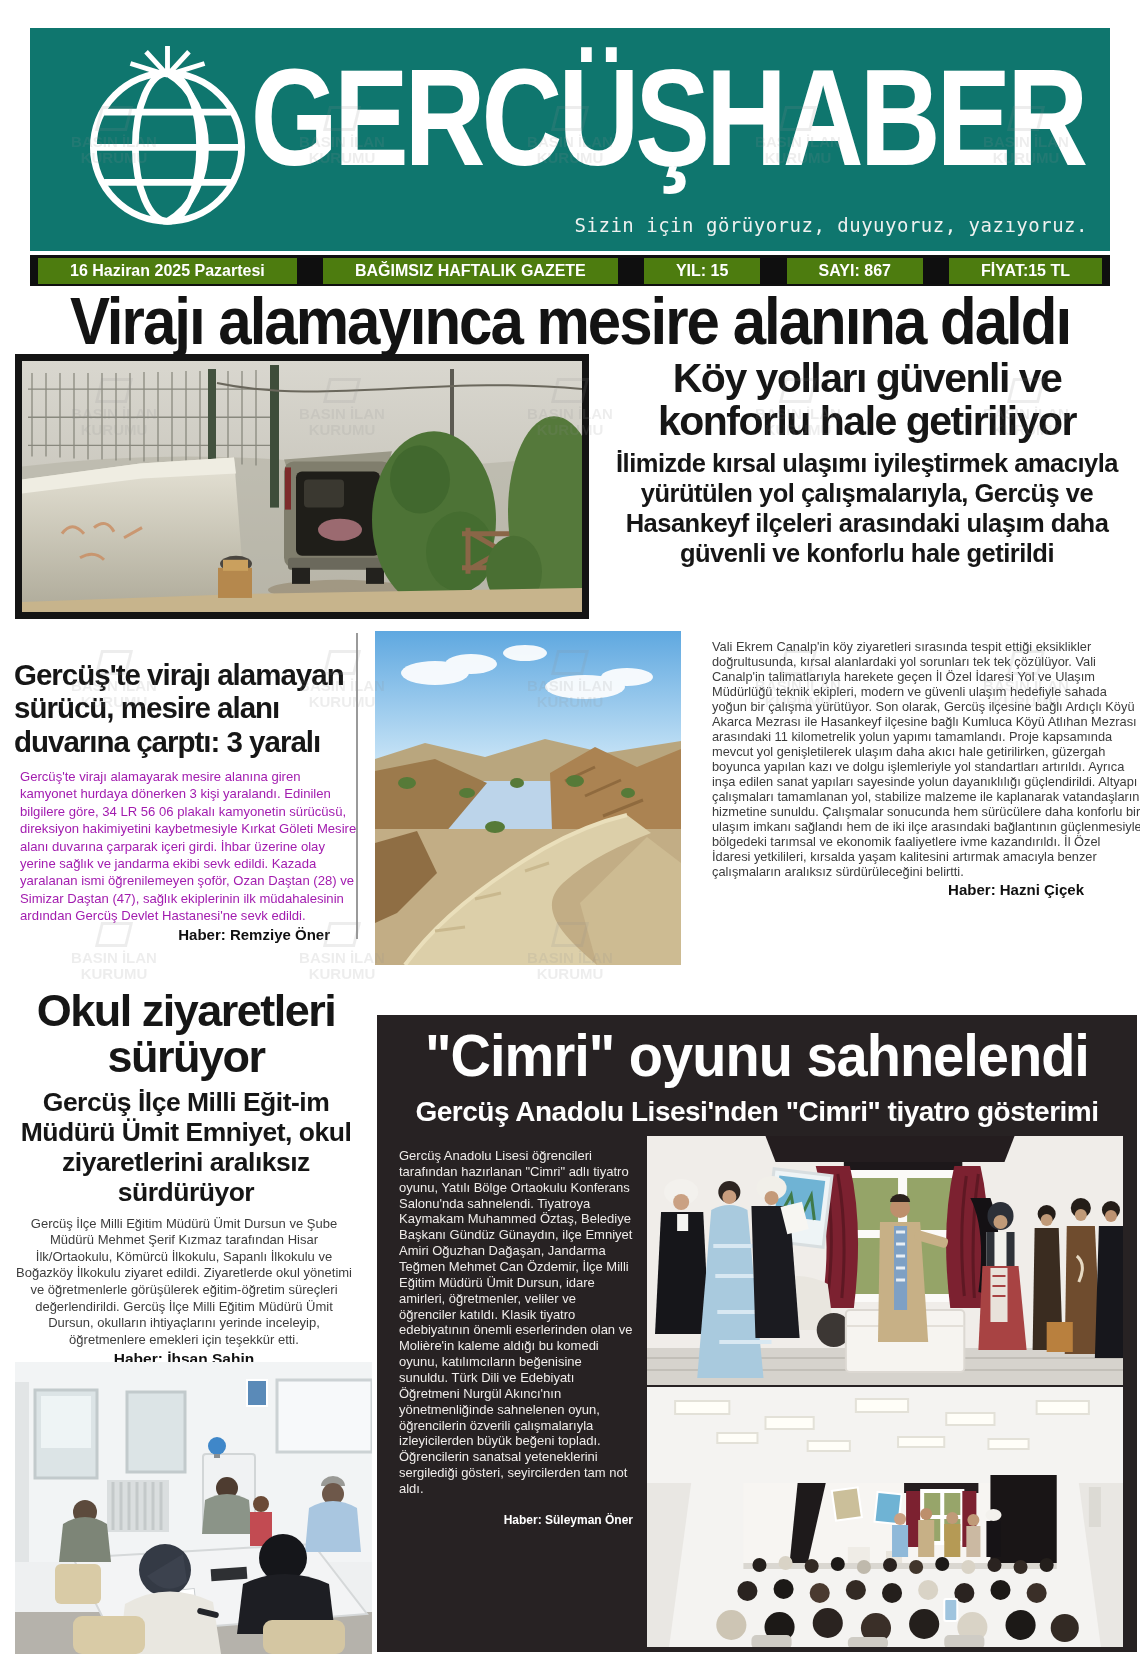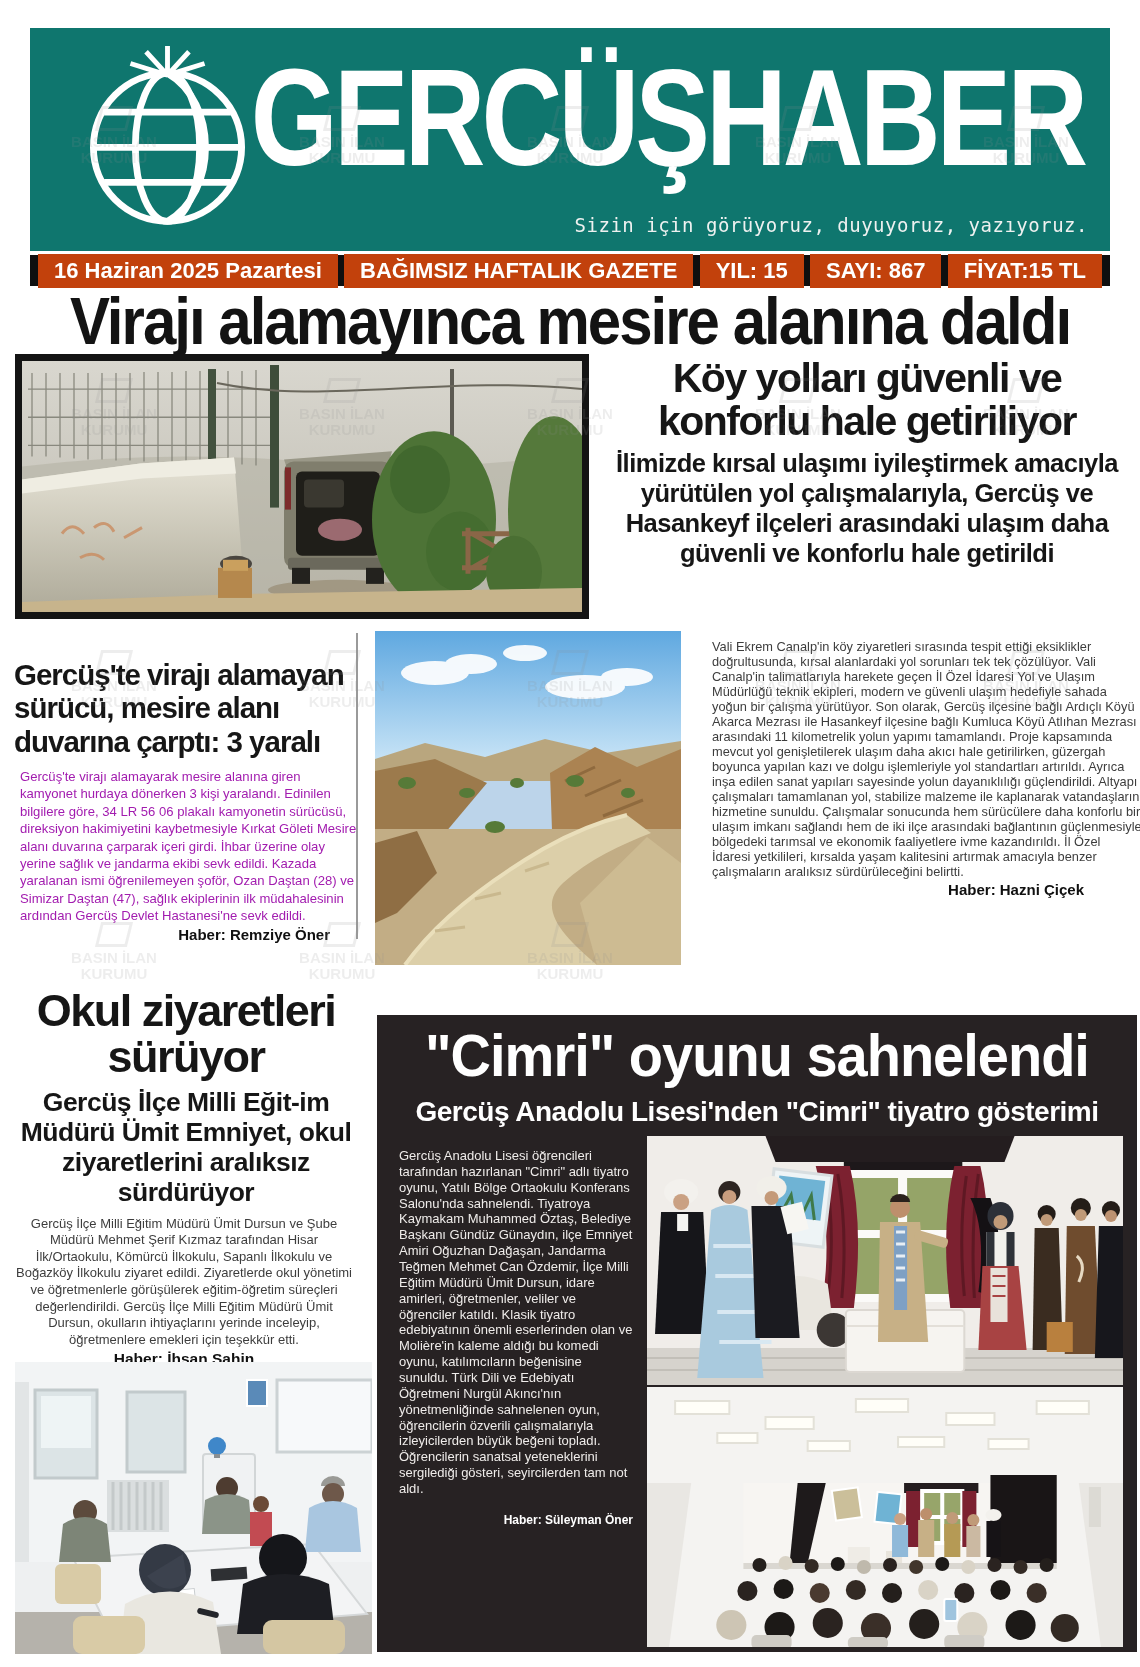--- a/index.html
+++ b/index.html
@@ -12,22 +12,22 @@
   .globe{position:absolute;left:40px;top:14px;width:195px;height:195px;}
   .mast-title{position:absolute;left:205px;top:22px;width:865px;text-align:center;
       color:#fff;font-weight:800;font-size:112px;letter-spacing:-4px;line-height:1;
       transform:scaleY(1.22);transform-origin:top;white-space:nowrap;}
   .tagline{position:absolute;right:22px;bottom:15px;color:#eef1f0;
       font-family:"DejaVu Sans Mono",monospace;font-size:19px;letter-spacing:.5px;}
 
   
   .datebar{left:30px;top:255px;width:1080px;height:31px;background:#0f0f0f;
       display:flex;align-items:center;justify-content:space-between;padding:0 8px;box-sizing:border-box;}
-  .dbox{background:#c2410c;color:#fff;font-weight:700;font-size:22px;
-      padding:4px 16px;white-space:nowrap;}
+  .dbox{background:#4d7c0f;color:#fff;font-weight:700;font-size:16px;
+      padding:4px 32px;white-space:nowrap;}
 
   
   .lead{left:10px;top:289px;width:1120px;margin:0;text-align:center;color:#131313;
       font-size:60px;font-weight:800;letter-spacing:-2px;line-height:1;
       transform:scaleY(1.1);transform-origin:top;white-space:nowrap;}
 
   
   figure{margin:0;}
   .photo svg{display:block;width:100%;height:100%;}
   .accident-ph{left:15px;top:354px;width:574px;height:265px;border:7px solid #141414;box-sizing:border-box;background:#cfcdc4;}

